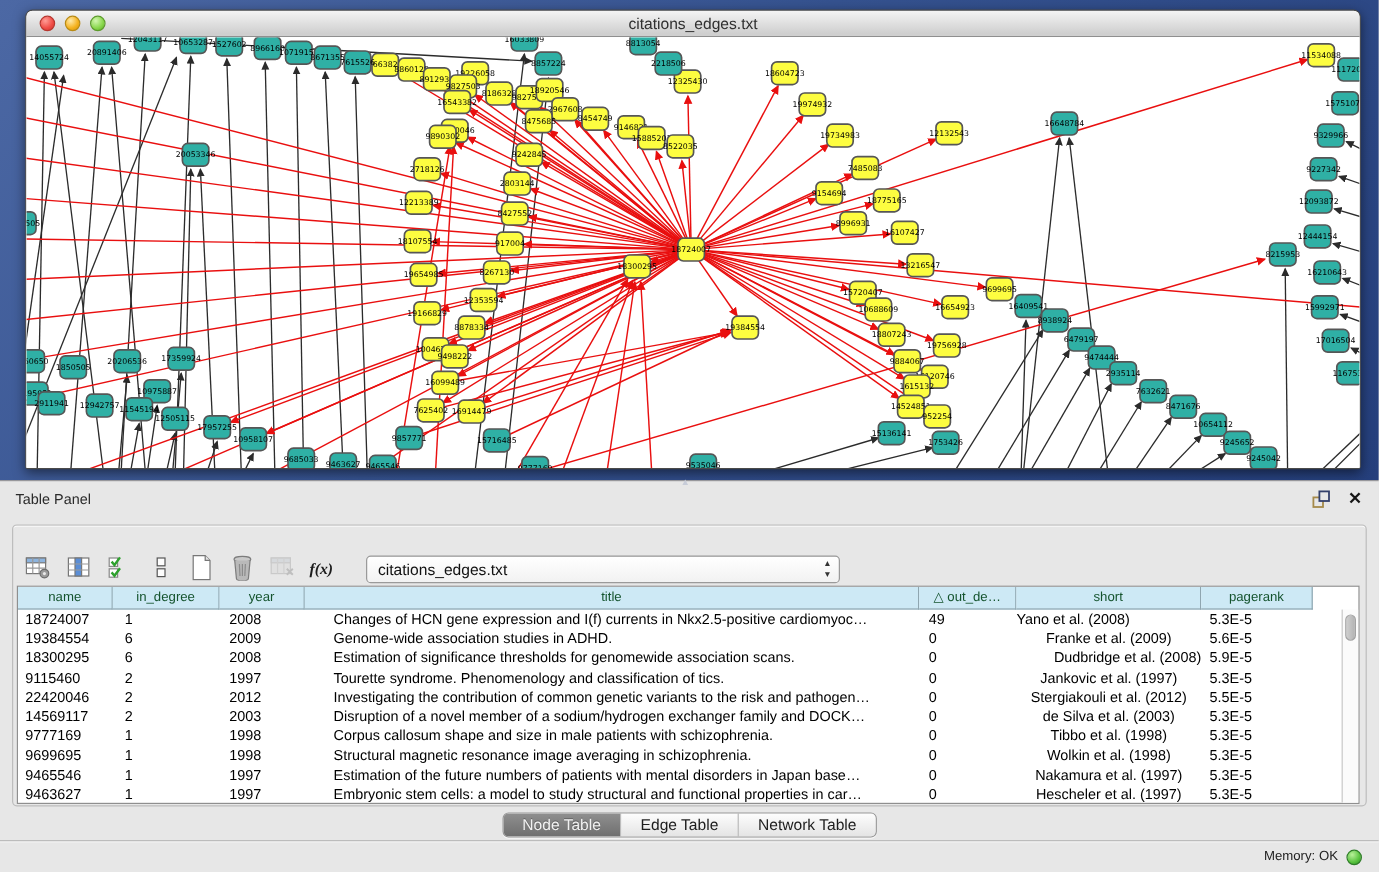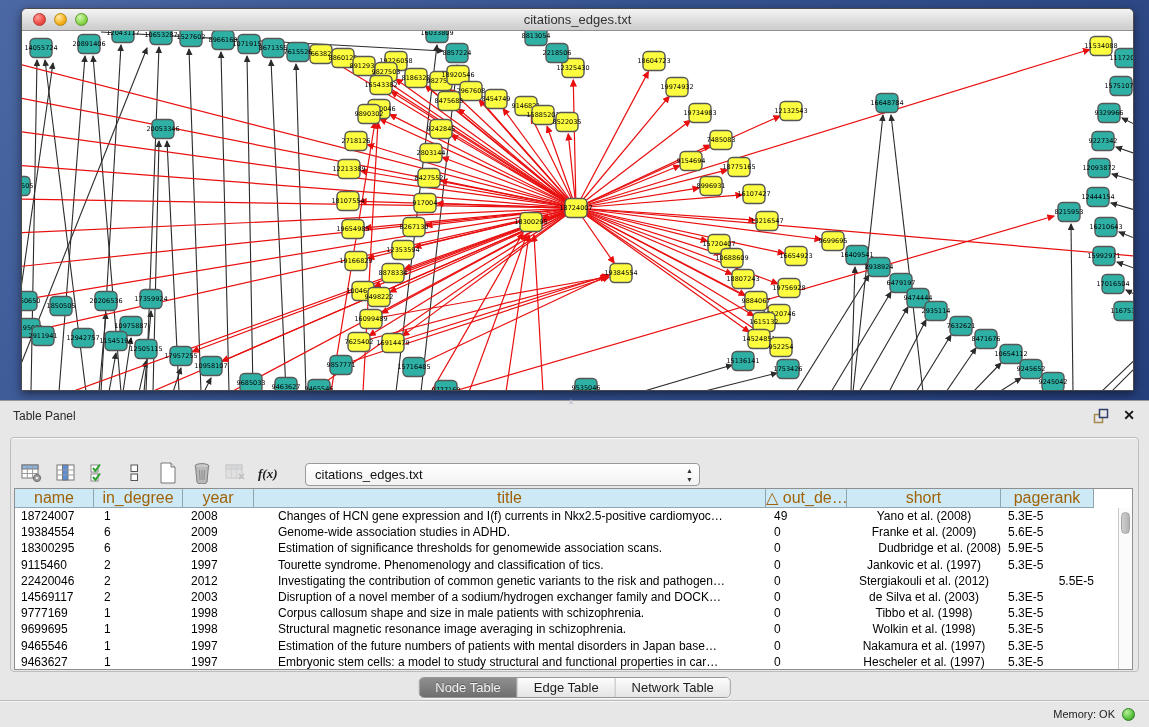--- a/index.html
+++ b/index.html
@@ -40,21 +40,21 @@
   .tbico.disabled { opacity:.45; cursor:default; }
   .tbico svg { display:block; }
   #table-selector { margin-left:14px; width:395px; height:23px; background:linear-gradient(#ffffff,#f2f2f2);
                     border:1px solid #9a9a9a; border-radius:4px; display:flex; align-items:center;
                     font-size:13px; color:#111; padding-left:9px; cursor:pointer; position:relative; }
   #table-selector .stepper { position:absolute; right:6px; top:2px; display:flex; flex-direction:column; line-height:9px; font-size:7px; color:#333; }
 
   #table { position:absolute; left:3px; right:5px; top:50px; height:182px; border:1px solid #8f8f8f; background:#fff; overflow:hidden; }
   #thead { display:flex; height:19px; }
   .th { background:#cde9f5; border-right:1px solid #8fa6b0; border-bottom:1px solid #8fa6b0;
-        font-size:16px; color:#a16207; text-align:center; line-height:18px; overflow:hidden; white-space:nowrap; flex:none; }
+        font-size:11px; color:#14532d; text-align:center; line-height:18px; overflow:hidden; white-space:nowrap; flex:none; }
   .th:first-child { border-left:none; }
   #tbody { position:relative; }
   .tr { display:flex; height:16.2px; line-height:16.2px; font-size:12px; color:#000; white-space:nowrap; cursor:default; }
   .td { overflow:hidden; white-space:nowrap; flex:none; }
   #vscroll { position:absolute; right:0; top:19px; bottom:0; width:14px; background:#fbfbfb; border-left:1px solid #c9c9c9; }
   #vscroll .thumb { position:absolute; left:2px; top:4px; width:9px; height:22px; border-radius:5px;
                     background:linear-gradient(90deg,#cfcfcf,#b3b3b3); border:1px solid #a2a2a2; }
 
   #tabs { position:absolute; bottom:29px; left:50%; transform:translateX(-50%);
           display:flex; border:1px solid #979797; border-radius:5px; overflow:hidden; height:21px;
@@ -569,21 +569,21 @@
             <div class="th" style="width: 154px;">short</div>
             <div class="th" style="width: 93px;">pagerank</div>
           </div>
         <div id="tbody">
             <div class="tr">
               <div class="td" style="width: 79px; padding-left: 6px;">18724007</div>
               <div class="td" style="width: 89px; padding-left: 10px;">1</div>
               <div class="td" style="width: 71px; padding-left: 8px;">2008</div>
               <div class="td" style="width: 512px; padding-left: 24px;">Changes of HCN gene expression and I(f) currents in Nkx2.5-positive cardiomyoc…</div>
               <div class="td" style="width: 81px; padding-left: 8px;">49</div>
-              <div class="td" style="width: 154px; text-align: center;">Yano et al. (2008)</div>
+              <div class="td" style="width: 154px; ">Yano et al. (2008)</div>
               <div class="td" style="width: 93px; padding-left: 7px;">5.3E-5</div>
             </div>
             <div class="tr">
               <div class="td" style="width: 79px; padding-left: 6px;">19384554</div>
               <div class="td" style="width: 89px; padding-left: 10px;">6</div>
               <div class="td" style="width: 71px; padding-left: 8px;">2009</div>
               <div class="td" style="width: 512px; padding-left: 24px;">Genome-wide association studies in ADHD.</div>
               <div class="td" style="width: 81px; padding-left: 8px;">0</div>
               <div class="td" style="width: 154px; text-align: center;">Franke et al. (2009)</div>
               <div class="td" style="width: 93px; padding-left: 7px;">5.6E-5</div>
@@ -606,21 +606,21 @@
               <div class="td" style="width: 154px; text-align: center;">Jankovic et al. (1997)</div>
               <div class="td" style="width: 93px; padding-left: 7px;">5.3E-5</div>
             </div>
             <div class="tr">
               <div class="td" style="width: 79px; padding-left: 6px;">22420046</div>
               <div class="td" style="width: 89px; padding-left: 10px;">2</div>
               <div class="td" style="width: 71px; padding-left: 8px;">2012</div>
               <div class="td" style="width: 512px; padding-left: 24px;">Investigating the contribution of common genetic variants to the risk and pathogen…</div>
               <div class="td" style="width: 81px; padding-left: 8px;">0</div>
               <div class="td" style="width: 154px; text-align: center;">Stergiakouli et al. (2012)</div>
-              <div class="td" style="width: 93px; padding-left: 7px; text-align: right;">5.5E-5</div>
+              <div class="td" style="width: 93px; padding-left: 7px;">5.5E-5</div>
             </div>
             <div class="tr">
               <div class="td" style="width: 79px; padding-left: 6px;">14569117</div>
               <div class="td" style="width: 89px; padding-left: 10px;">2</div>
               <div class="td" style="width: 71px; padding-left: 8px;">2003</div>
               <div class="td" style="width: 512px; padding-left: 24px;">Disruption of a novel member of a sodium/hydrogen exchanger family and DOCK…</div>
               <div class="td" style="width: 81px; padding-left: 8px;">0</div>
               <div class="td" style="width: 154px; text-align: center;">de Silva et al. (2003)</div>
               <div class="td" style="width: 93px; padding-left: 7px;">5.3E-5</div>
             </div>

